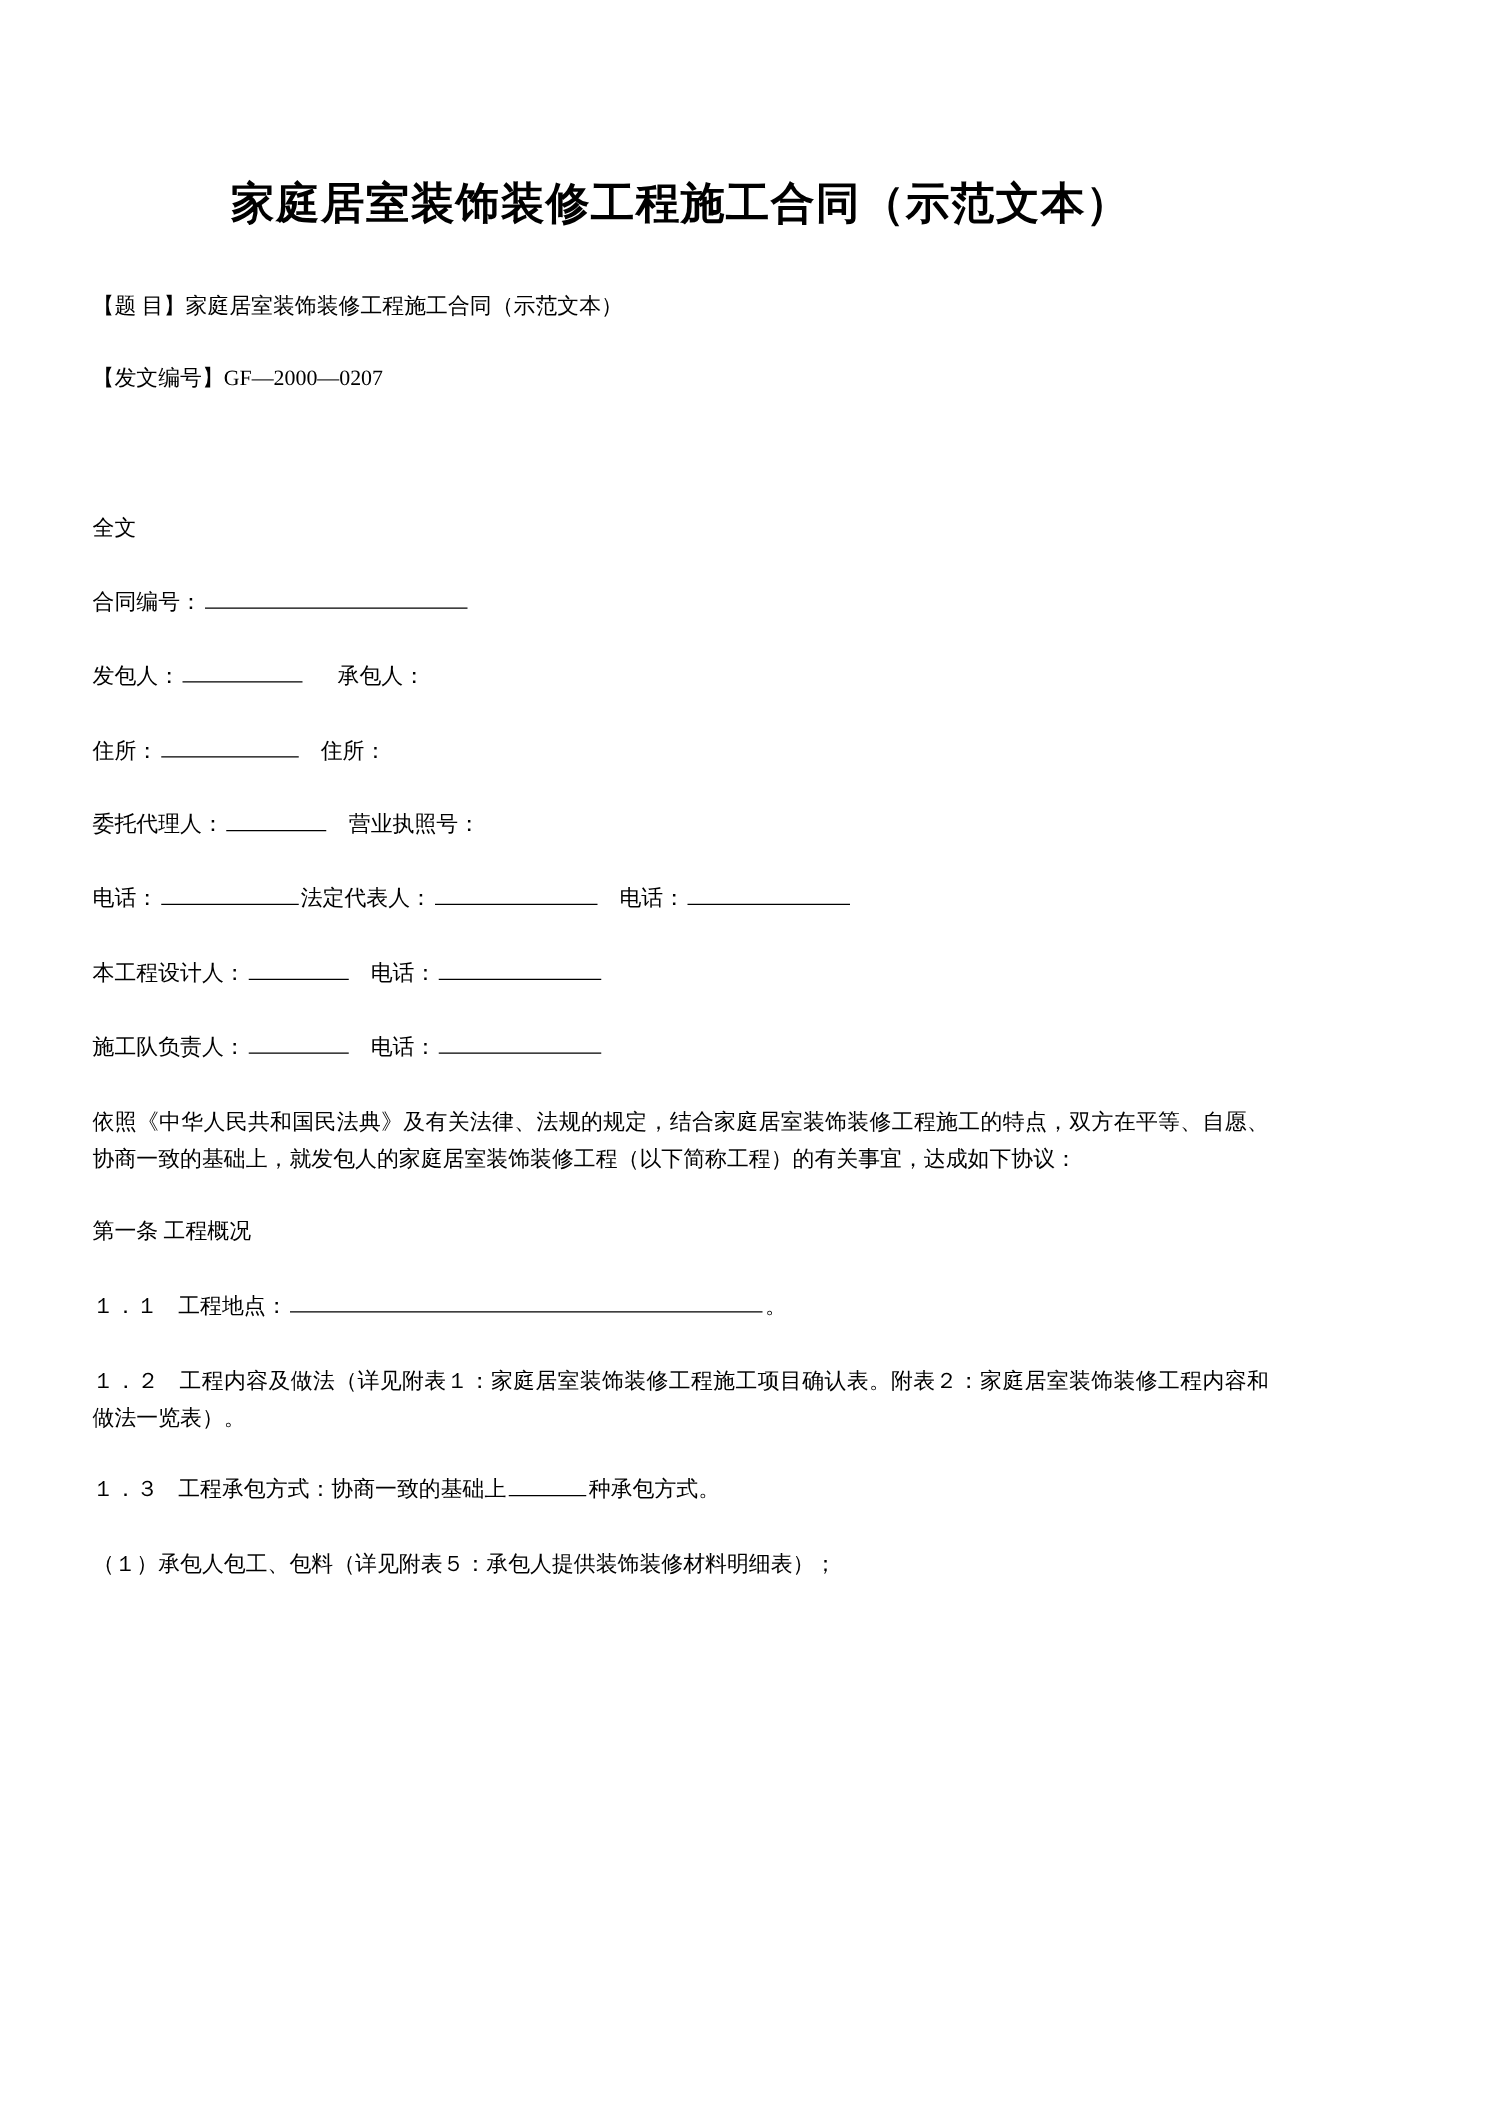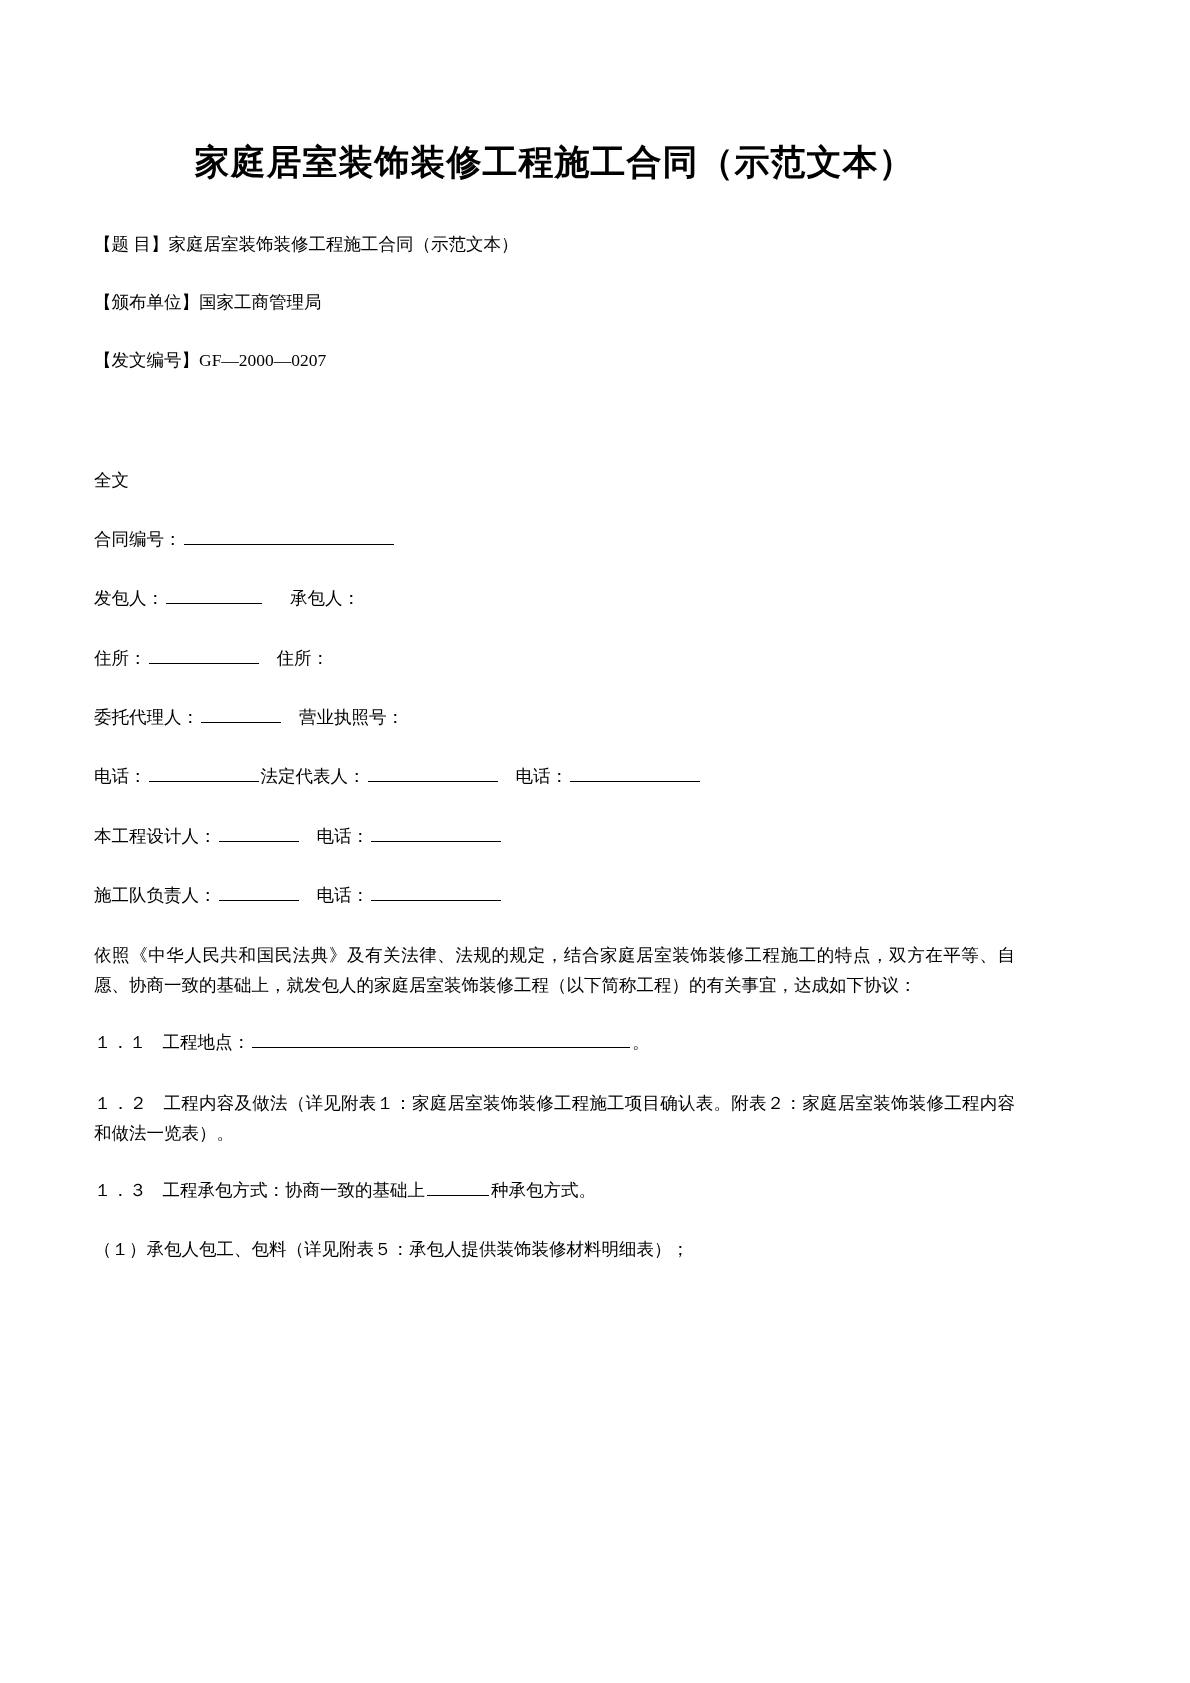--- a/index.html
+++ b/index.html
@@ -12,21 +12,21 @@
     height: 1683px;
     font-family: "Liberation Serif", "DejaVu Serif", serif;
     color: #000000;
     -webkit-font-smoothing: antialiased;
   }
   .page {
     position: relative;
     width: 1190px;
     height: 1683px;
     box-sizing: border-box;
-    padding: 140px 175px 0 94px;
+    padding: 140px 175px 0 74px;
     background: #ffffff;
   }
   .doc-title {
     font-size: 35px;
     font-weight: bold;
     text-align: center;
     letter-spacing: 1px;
     margin: 0 0 44px 0;
     line-height: 1.3;
   }
@@ -72,23 +72,20 @@
 <body>
 
 <div class="page">
 
   <h1 class="doc-title">家庭居室装饰装修工程施工合同（示范文本）</h1>
 
   <p class="meta-line">
     <span>【题 目】</span><span>家庭居室装饰装修工程施工合同（示范文本）</span>
   </p>
 
-  <p class="meta-line">
-    <span>【颁布单位】</span><span>国家工商管理局</span>
-  </p>
 
   <p class="meta-line">
     <span>【发文编号】</span><span>GF—2000—0207</span>
   </p>
 
   <div class="spacer-big"></div>
 
   <p class="para">全文</p>
 
   <p class="para">
@@ -115,20 +112,21 @@
   <p class="para">
     <span>本工程设计人：</span><span class="blank b-sm"></span><span class="gap-sm"></span><span>电话：</span><span class="blank b-xl"></span>
   </p>
 
   <p class="para">
     <span>施工队负责人：</span><span class="blank b-sm"></span><span class="gap-sm"></span><span>电话：</span><span class="blank b-xl"></span>
   </p>
 
   <p class="para-block">依照《中华人民共和国民法典》及有关法律、法规的规定，结合家庭居室装饰装修工程施工的特点，双方在平等、自愿、协商一致的基础上，就发包人的家庭居室装饰装修工程（以下简称工程）的有关事宜，达成如下协议：</p>
 
+  <p class="para">第一条  工程概况</p>
 
   <p class="para">
     <span>１．１</span><span class="gap-sm"></span><span>工程地点：</span><span class="blank b-xxl"></span><span>。</span>
   </p>
 
   <p class="para-block">
     <span>１．２</span><span class="gap-sm"></span><span>工程内容及做法（详见附表１：家庭居室装饰装修工程施工项目确认表。附表２：家庭居室装饰装修工程内容和做法一览表）。</span>
   </p>
 
   <p class="para">

